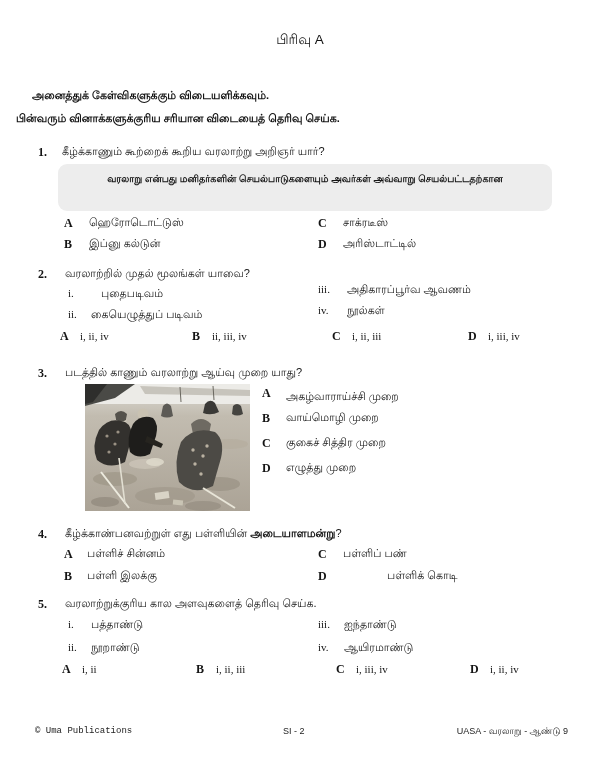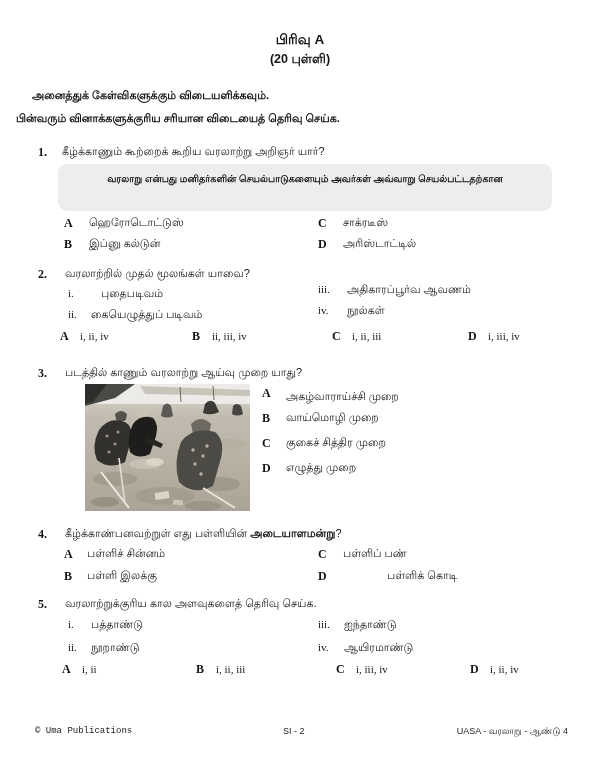--- a/index.html
+++ b/index.html
@@ -1,42 +1,41 @@
 <!DOCTYPE html>
 <html><head>
 <meta charset="utf-8">
 <style>
   html,body{margin:0;padding:0;background:#ffffff;}
   .page{position:relative;width:600px;height:782px;background:#ffffff;overflow:hidden;
         font-family:"Liberation Sans",sans-serif;color:#141414;}
   .abs{position:absolute;white-space:nowrap;}
   .center{left:0;width:600px;text-align:center;}
   .bold{font-weight:bold;}
-  .title{font-size:13.5px;font-weight:bold;}
+  .title{font-size:13.5px;font-weight:normal;}
   .subtitle{font-size:12.5px;font-weight:bold;}
   .instr{font-size:11px;font-weight:bold;}
   .qnum{font-family:"Liberation Serif","DejaVu Serif",serif;font-weight:bold;font-size:12px;}
   .qtext{font-size:11px;}
   .opt-letter{font-family:"Liberation Serif","DejaVu Serif",serif;font-weight:bold;font-size:12px;}
   .opt-label{font-size:11px;}
   .numeral{font-family:"Liberation Serif","DejaVu Serif",serif;font-size:11px;}
   .combo{font-family:"Liberation Serif","DejaVu Serif",serif;font-size:11px;}
   .quote-box{position:absolute;left:58px;top:164px;width:494px;height:40px;
              background:#ededed;border-radius:9px;text-align:center;
              font-weight:bold;font-size:9.6px;line-height:16px;padding-top:7px;}
   .photo{position:absolute;left:85px;top:384px;width:165px;height:127px;}
   .footer{font-size:9px;color:#222;}
 </style>
 </head>
 <body>
 
 <div class="page">
 
   <div class="abs center title" style="top:32px;">பிரிவு A</div>
-  <div class="abs center subtitle" style="top:52px;">(20 புள்ளி)</div>
 
   <div class="abs instr" style="left:32px;top:89px;">அனைத்துக் கேள்விகளுக்கும் விடையளிக்கவும்.</div>
   <div class="abs instr" style="left:16px;top:112px;">பின்வரும் வினாக்களுக்குரிய சரியான விடையைத் தெரிவு செய்க.</div>
 
   <div>
     <span class="abs qnum" style="left:38px;top:145px;">1.</span>
     <span class="abs qtext" style="left:62px;top:145px;">கீழ்க்காணும் கூற்றைக் கூறிய வரலாற்று அறிஞர் யார்?</span>
     <div class="quote-box">
       <div>வரலாறு என்பது மனிதர்களின் செயல்பாடுகளையும் அவர்கள் அவ்வாறு செயல்பட்டதற்கான</div>
     </div>
@@ -176,16 +175,16 @@
     <span class="abs combo" style="left:216px;top:663px;">i, ii, iii</span>
     <span class="abs opt-letter" style="left:336px;top:662px;">C</span>
     <span class="abs combo" style="left:356px;top:663px;">i, iii, iv</span>
     <span class="abs opt-letter" style="left:470px;top:662px;">D</span>
     <span class="abs combo" style="left:490px;top:663px;">i, ii, iv</span>
   </div>
 
   <div>
     <span class="abs footer" style="left:35px;top:726px;font-family:Liberation Mono, monospace;">© Uma Publications</span>
     <span class="abs footer" style="left:283px;top:726px;">SI - 2</span>
-    <span class="abs footer" style="right:32px;top:726px;text-align:right;">UASA - வரலாறு - ஆண்டு 4</span>
+    <span class="abs footer" style="right:32px;top:726px;text-align:right;">UASA - வரலாறு - ஆண்டு 9</span>
   </div>
 
 </div>
 
 </body></html>

